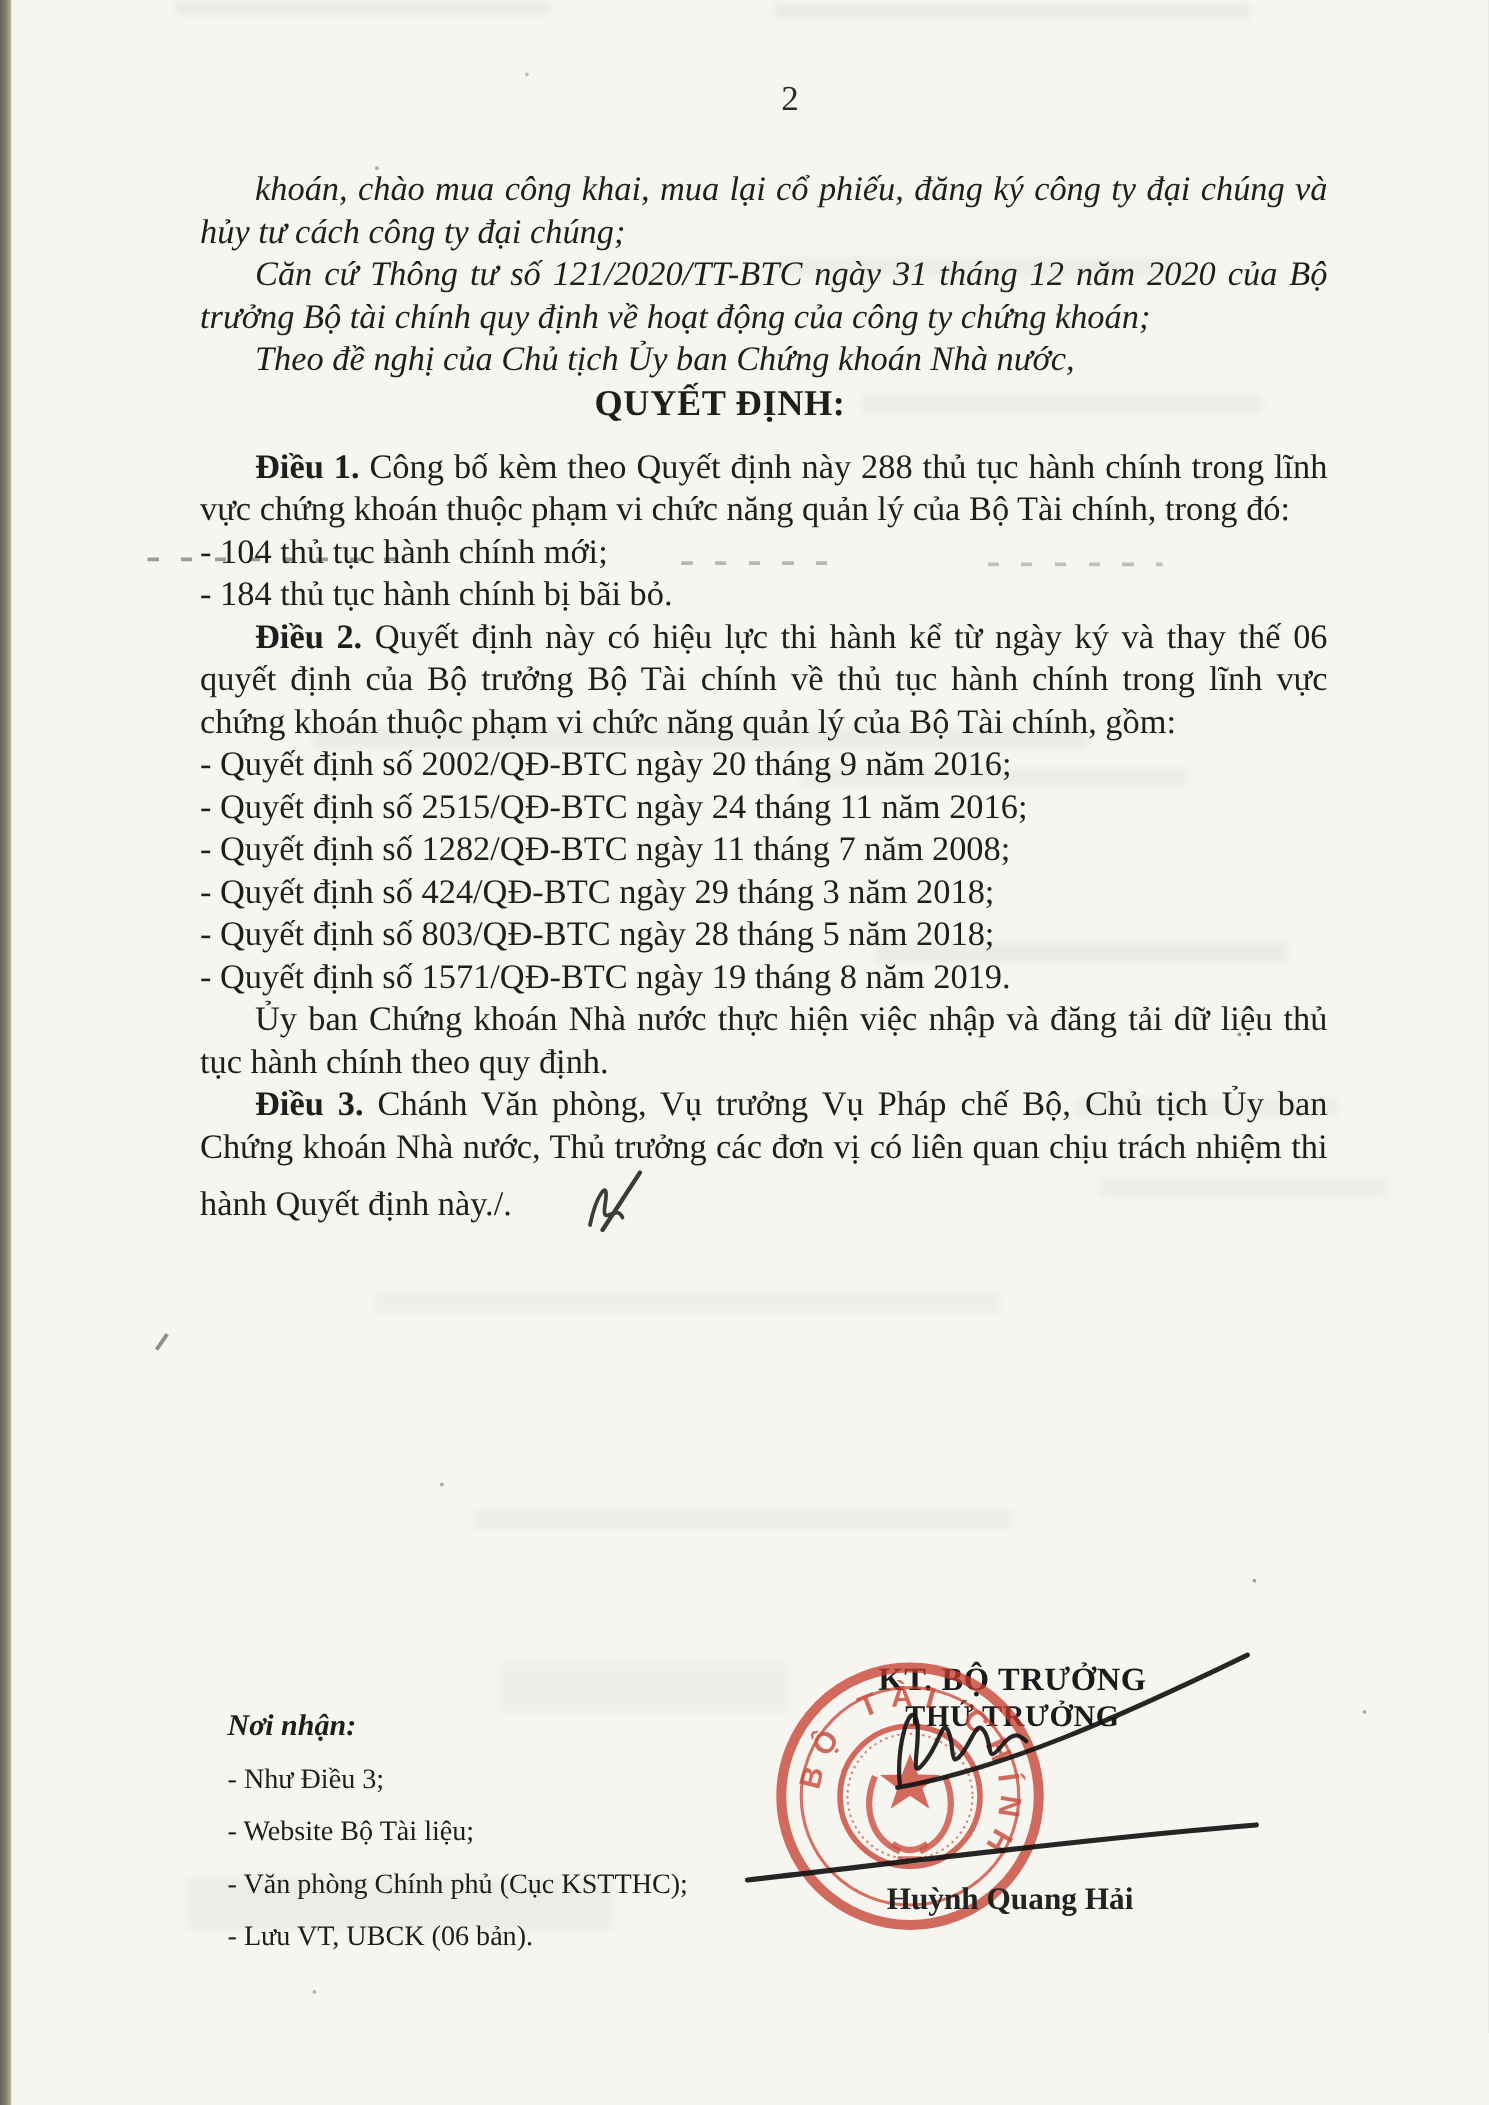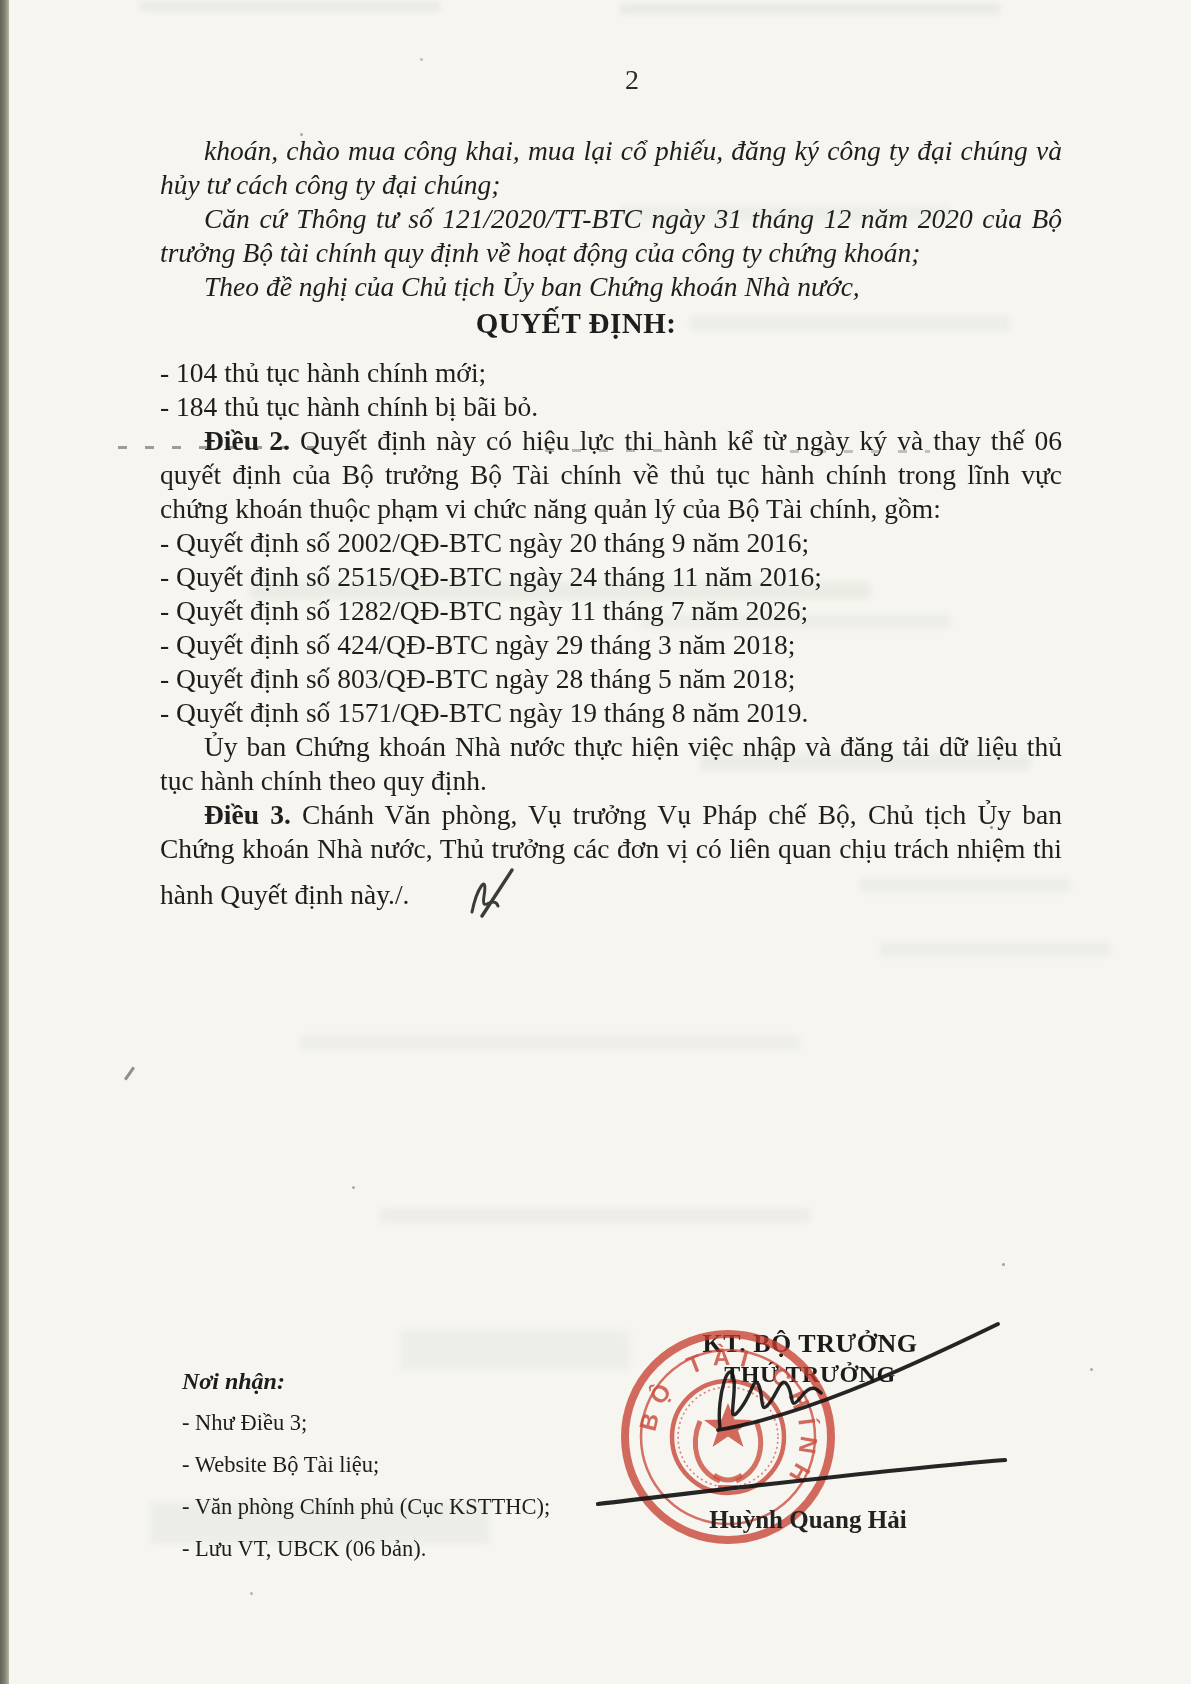--- a/index.html
+++ b/index.html
@@ -104,27 +104,28 @@
 
   <div class="page-number">2</div>
 
   <div class="content">
     <p class="it ind mb14">khoán, chào mua công khai, mua lại cổ phiếu, đăng ký công ty đại chúng và hủy tư cách công ty đại chúng;</p>
     <p class="it ind mb14">Căn cứ Thông tư số 121/2020/TT-BTC ngày 31 tháng 12 năm 2020 của Bộ trưởng Bộ tài chính quy định về hoạt động của công ty chứng khoán;</p>
     <p class="it ind mb16">Theo đề nghị của Chủ tịch Ủy ban Chứng khoán Nhà nước,</p>
 
     <p class="heading">QUYẾT ĐỊNH:</p>
 
+    <p class="ind mb14"><b class="lbl">Điều 1.</b><span> Công bố kèm theo Quyết định này 288 thủ tục hành chính trong lĩnh vực chứng khoán thuộc phạm vi chức năng quản lý của Bộ Tài chính, trong đó:</span></p>
     <p class="li mb8">- 104 thủ tục hành chính mới;</p>
     <p class="li mb10">- 184 thủ tục hành chính bị bãi bỏ.</p>
 
     <p class="ind mb12"><b class="lbl">Điều 2.</b><span> Quyết định này có hiệu lực thi hành kể từ ngày ký và thay thế 06 quyết định của Bộ trưởng Bộ Tài chính về thủ tục hành chính trong lĩnh vực chứng khoán thuộc phạm vi chức năng quản lý của Bộ Tài chính, gồm:</span></p>
     <p class="li mb9">- Quyết định số 2002/QĐ-BTC ngày 20 tháng 9 năm 2016;</p>
     <p class="li mb9">- Quyết định số 2515/QĐ-BTC ngày 24 tháng 11 năm 2016;</p>
-    <p class="li mb9">- Quyết định số 1282/QĐ-BTC ngày 11 tháng 7 năm 2026;</p>
+    <p class="li mb9">- Quyết định số 1282/QĐ-BTC ngày 11 tháng 7 năm 2008;</p>
     <p class="li mb9">- Quyết định số 424/QĐ-BTC ngày 29 tháng 3 năm 2018;</p>
     <p class="li mb9">- Quyết định số 803/QĐ-BTC ngày 28 tháng 5 năm 2018;</p>
     <p class="li mb6">- Quyết định số 1571/QĐ-BTC ngày 19 tháng 8 năm 2019.</p>
 
     <p class="ind mb8">Ủy ban Chứng khoán Nhà nước thực hiện việc nhập và đăng tải dữ liệu thủ tục hành chính theo quy định.</p>
 
     <p class="ind"><b class="lbl">Điều 3.</b><span> Chánh Văn phòng, Vụ trưởng Vụ Pháp chế Bộ, Chủ tịch Ủy ban Chứng khoán Nhà nước, Thủ trưởng các đơn vị có liên quan chịu trách nhiệm thi hành Quyết định này./.</span><span class="initials-svg"><svg width="64" height="54" viewBox="0 0 64 54">
             <g fill="none" stroke="#1b1b1b" stroke-linecap="round" opacity=".85">
               <path d="M12,46 C17,22 28,6 24,30 C21,49 33,28 38,40" stroke-width="3"></path>
               <path d="M52,4 L22,50" stroke-width="3.4"></path>

